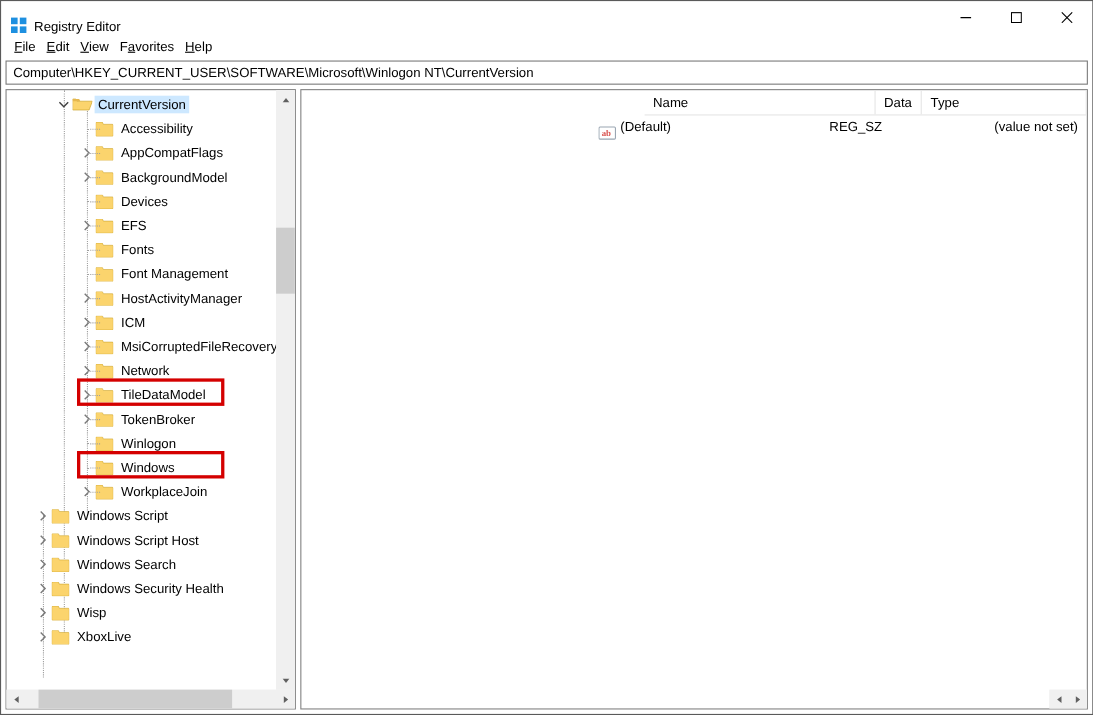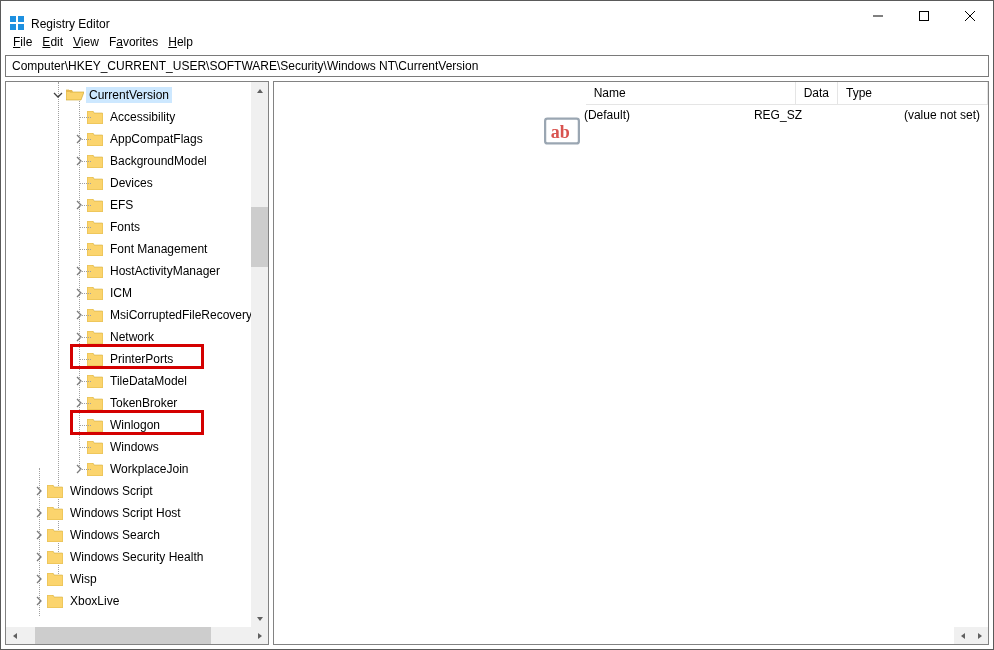--- a/index.html
+++ b/index.html
@@ -38,21 +38,21 @@
   .list-hsbar .arr { width:17px; height:17px; background:#f0f0f0; display:flex; align-items:center; justify-content:center; }
   .list-hsbar .track { flex:1; background:#f0f0f0; position:relative; }
   .list-hsbar .thumb { position:absolute; left:0; right:40px; top:0; bottom:0; background:#cdcdcd; }
   .tree-row { display:flex; align-items:center; height:22px; font-size:12px; white-space:nowrap; position:relative; }
   .tree-row .expander { width:16px; display:inline-flex; align-items:center; justify-content:center; color:#5a5a5a; }
   .tree-row .label { padding:1px 3px; }
   .tree-row.selected .label { background:#cde8ff; }
   .highlight-box { position:absolute; left:64px; width:134px; height:25px; border:3px solid #d40000; pointer-events:none; }
   .folder-icon { width:16px; height:13px; display:inline-block; margin-right:4px; }
   .folder-open-icon { width:18px; height:14px; display:inline-block; margin-right:2px; }
-  .ab-icon { width:36px; height:16px; display:inline-block;margin-top:12px; }
+  .ab-icon { width:16px; height:16px; display:inline-block;margin-top:12px; }
   .dotted-v { position:absolute; border-left:1px dotted #a0a0a0; }
   .dotted-h { position:absolute; border-top:1px dotted #a0a0a0; height:0; }
   svg { display:block; }
 </style>
 </head>
 <body>
 
 <div class="titlebar">
   <span class="titlebar-icon">
     <svg viewBox="0 0 16 16">
@@ -85,21 +85,21 @@
 
 <div class="menubar">
   <span class="menubar-item"><span class="ul">F</span><span>ile</span></span>
   <span class="menubar-item"><span class="ul">E</span>dit</span>
   <span class="menubar-item"><span class="ul">V</span>iew</span>
   <span class="menubar-item">F<span class="ul">a</span>vorites</span>
   <span class="menubar-item"><span class="ul">H</span>elp</span>
 </div>
 
 <div class="addressbar">
-  <span>Computer\HKEY_CURRENT_USER\SOFTWARE\Security\Windows NT\CurrentVersion</span>
+  <span>Computer\HKEY_CURRENT_USER\SOFTWARE\Microsoft\Winlogon NT\CurrentVersion</span>
 </div>
 
 <div class="main">
 
   <div class="tree-pane">
     <div class="tree-scroll">
 
       <div class="dotted-v" style="left:52px; top:0px; height:500px;"></div>
       <div class="dotted-v" style="left:73px; top:12px; height:374px;"></div>
       <div class="dotted-v" style="left:33px; top:386px; height:148px;"></div>
@@ -251,30 +251,20 @@
                 <path d="M3 1 L7 5 L3 9" fill="none" stroke="#7a7a7a" stroke-width="1.3"></path>
               </svg>
             </span>
             <span class="folder-icon">
               <svg viewBox="0 0 16 13">
                 <path d="M0 2 L0 12 Q0 13 1 13 L15 13 Q16 13 16 12 L16 3 Q16 2 15 2 L7 2 L6 0 L1 0 Q0 0 0 1 Z" fill="#fbd46d" stroke="#c9a227" stroke-width="0.5"></path>
               </svg>
             </span>
             <span class="label">Network</span>
           </div>
-          <div class="tree-row" style="padding-left: 65px;">
-            <span class="dotted-h" style="left:73px; width:12px; top:11px;"></span>
-            <span class="expander"></span>
-            <span class="folder-icon">
-              <svg viewBox="0 0 16 13">
-                <path d="M0 2 L0 12 Q0 13 1 13 L15 13 Q16 13 16 12 L16 3 Q16 2 15 2 L7 2 L6 0 L1 0 Q0 0 0 1 Z" fill="#fbd46d" stroke="#c9a227" stroke-width="0.5"></path>
-              </svg>
-            </span>
-            <span class="label">PrinterPorts</span>
-          </div>
           <div class="tree-row" style="padding-left: 65px; text-align: center;">
             <span class="dotted-h" style="left:73px; width:12px; top:11px;"></span>
             <span class="expander">
               <svg width="10" height="10">
                 <path d="M3 1 L7 5 L3 9" fill="none" stroke="#7a7a7a" stroke-width="1.3"></path>
               </svg>
             </span>
             <span class="folder-icon">
               <svg viewBox="0 0 16 13">
                 <path d="M0 2 L0 12 Q0 13 1 13 L15 13 Q16 13 16 12 L16 3 Q16 2 15 2 L7 2 L6 0 L1 0 Q0 0 0 1 Z" fill="#fbd46d" stroke="#c9a227" stroke-width="0.5"></path>

